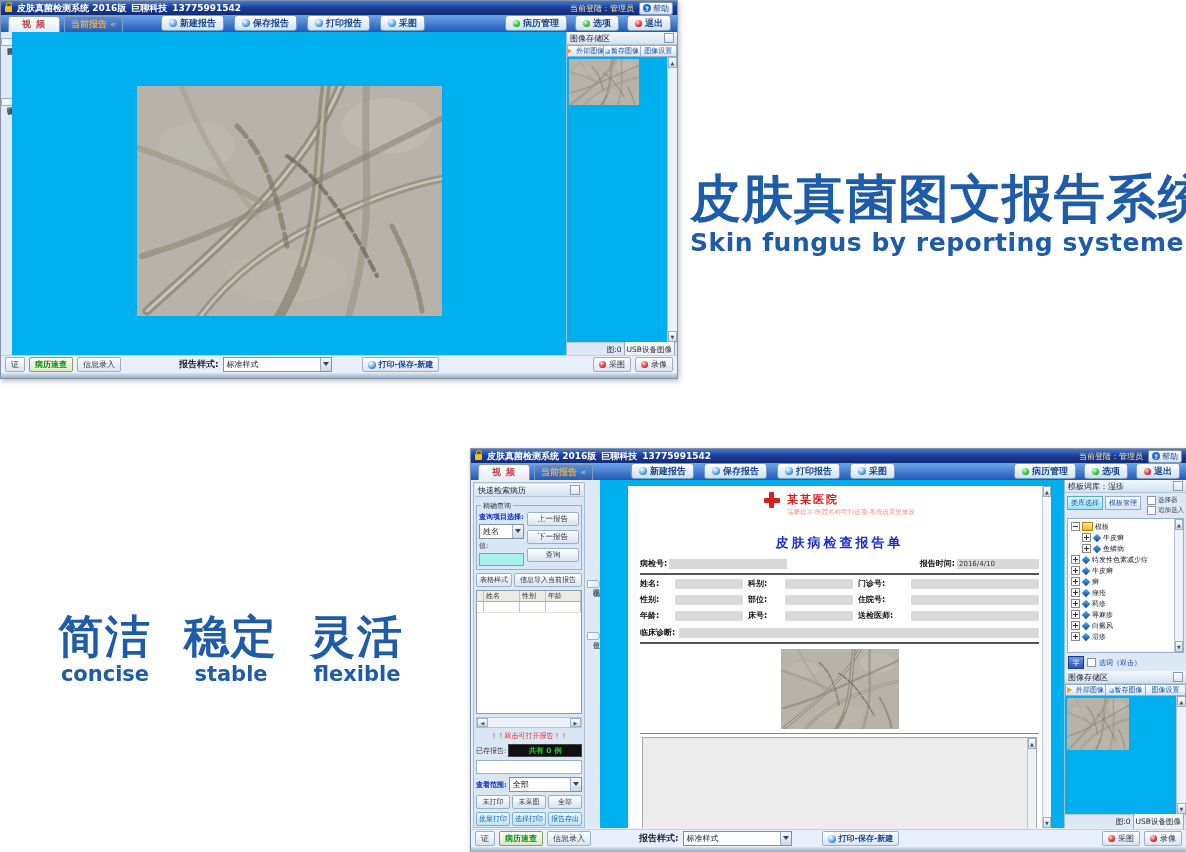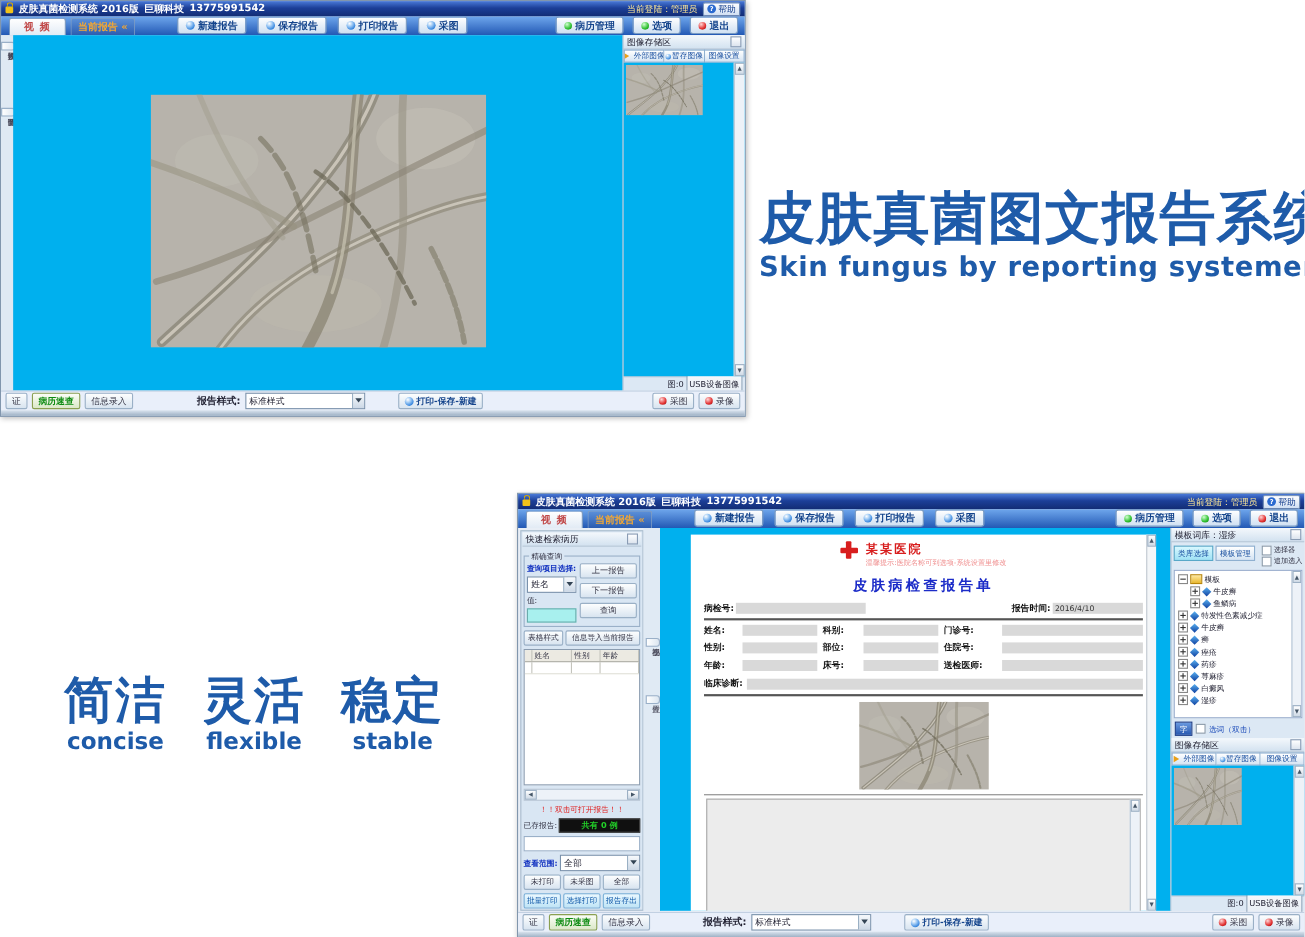--- a/index.html
+++ b/index.html
@@ -117,21 +117,21 @@
   
   .center{position:absolute;left:129px;top:31px;right:121px;bottom:24px}
   .page{position:absolute;left:28px;top:6px;right:14px;bottom:0;background:#fff;padding:4px 12px;box-sizing:border-box;overflow:hidden}
   .page>.vscroll{width:8px;border-left:1px solid #c0c8d0;background:#f4f6f8}
   .hosp-row{display:flex;align-items:flex-start;justify-content:center;gap:7px;margin-top:2px}
   .cross{position:relative;width:16px;height:16px;flex:none}
   .cross::before{content:"";position:absolute;left:5.5px;top:0;width:5px;height:16px;background:#d81e1e;border-radius:1px}
   .cross::after{content:"";position:absolute;top:5.5px;left:0;width:16px;height:5px;background:#d81e1e;border-radius:1px}
   .hosp-name{color:#d81e1e;font-size:11px;font-weight:bold;letter-spacing:2px}
   .hosp-hint{color:#f09090;font-size:6.5px;margin-top:1px;white-space:nowrap}
-  .rep-title{text-align:center;color:#1c2cc8;font-size:13px;font-weight:bold;letter-spacing:3px;margin-top:6px}
+  .rep-title{text-align:center;color:#1c2cc8;font-size:13px;font-weight:bold;letter-spacing:3px;margin-top:17px}
   .rep-row1{display:flex;align-items:center;margin-top:6px;font-size:8px;color:#111;font-weight:bold}
   .rval{background:#d9d9d9;height:10px}
   .v1{width:118px;margin-left:2px}
   .v2{width:80px;margin-left:2px;font-size:7px;font-weight:normal;color:#333;display:flex;align-items:center;padding-left:2px}
   .hr2{border-top:2px solid #555;margin:4px 0 3px 0}
   .hr1{border-top:1px solid #888;margin:3px 0}
   .rep-grid{display:grid;grid-template-columns:30px 68px 32px 68px 48px 1fr;column-gap:5px;row-gap:5px;font-size:8px;font-weight:bold;color:#111;align-items:center;margin-top:2px}
   .rep-diag{display:flex;align-items:center;gap:4px;margin-top:6px;font-size:8px;font-weight:bold;color:#111}
   .rep-diag .rval{flex:1}
   .rep-img-wrap{display:flex;justify-content:center;margin:5px 0 4px 0}
@@ -328,26 +328,26 @@
     <div class="hero-cn">皮肤真菌图文报告系统</div>
     <div class="hero-en">Skin fungus by reporting systemem</div>
   </div>
 
   <div id="slogan">
     <div class="slog">
       <div class="slog-cn">简洁</div>
       <div class="slog-en">concise</div>
     </div>
     <div class="slog">
+      <div class="slog-cn">稳定</div>
+      <div class="slog-en">stable</div>
+    </div>
+    <div class="slog">
       <div class="slog-cn">灵活</div>
       <div class="slog-en">flexible</div>
-    </div>
-    <div class="slog">
-      <div class="slog-cn">稳定</div>
-      <div class="slog-en">stable</div>
     </div>
   </div>
 
   <div class="window" id="win2">
     <div class="titlebar">
       <span class="lock"></span>
       <span>皮肤真菌检测系统 2016版</span>
       <span>巨聊科技</span>
       <span>13775991542</span>
       <span class="login">当前登陆：管理员</span>

